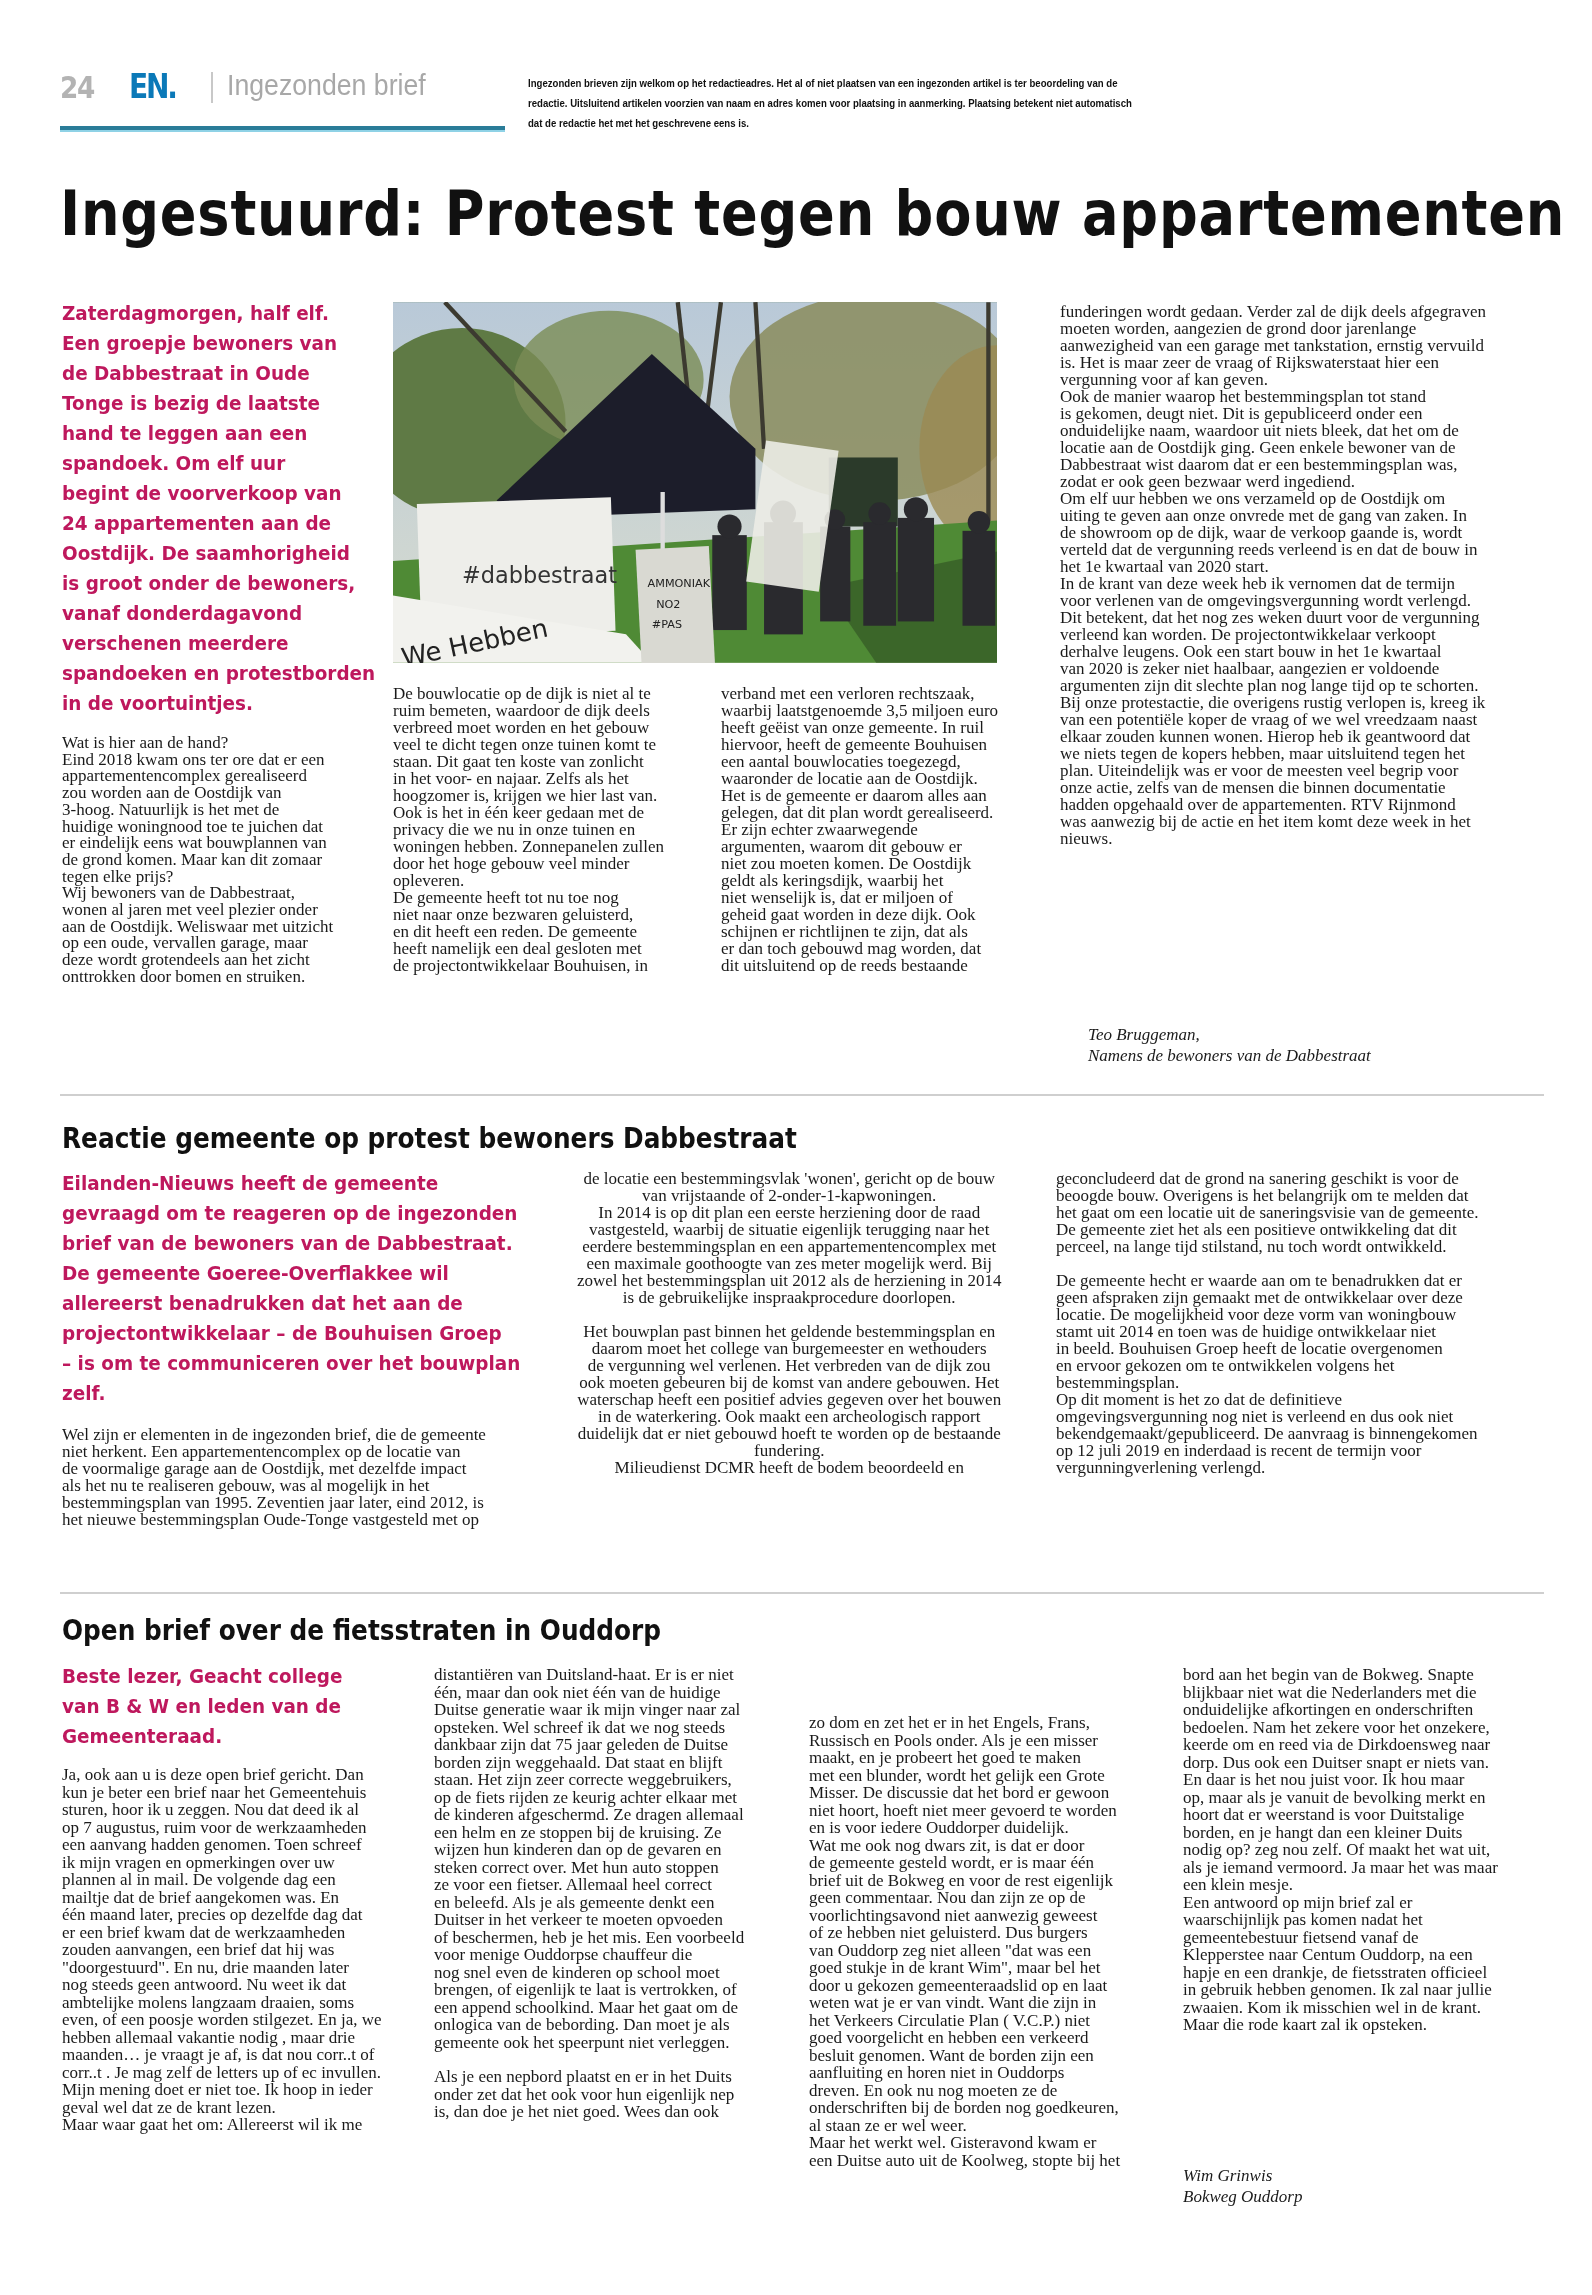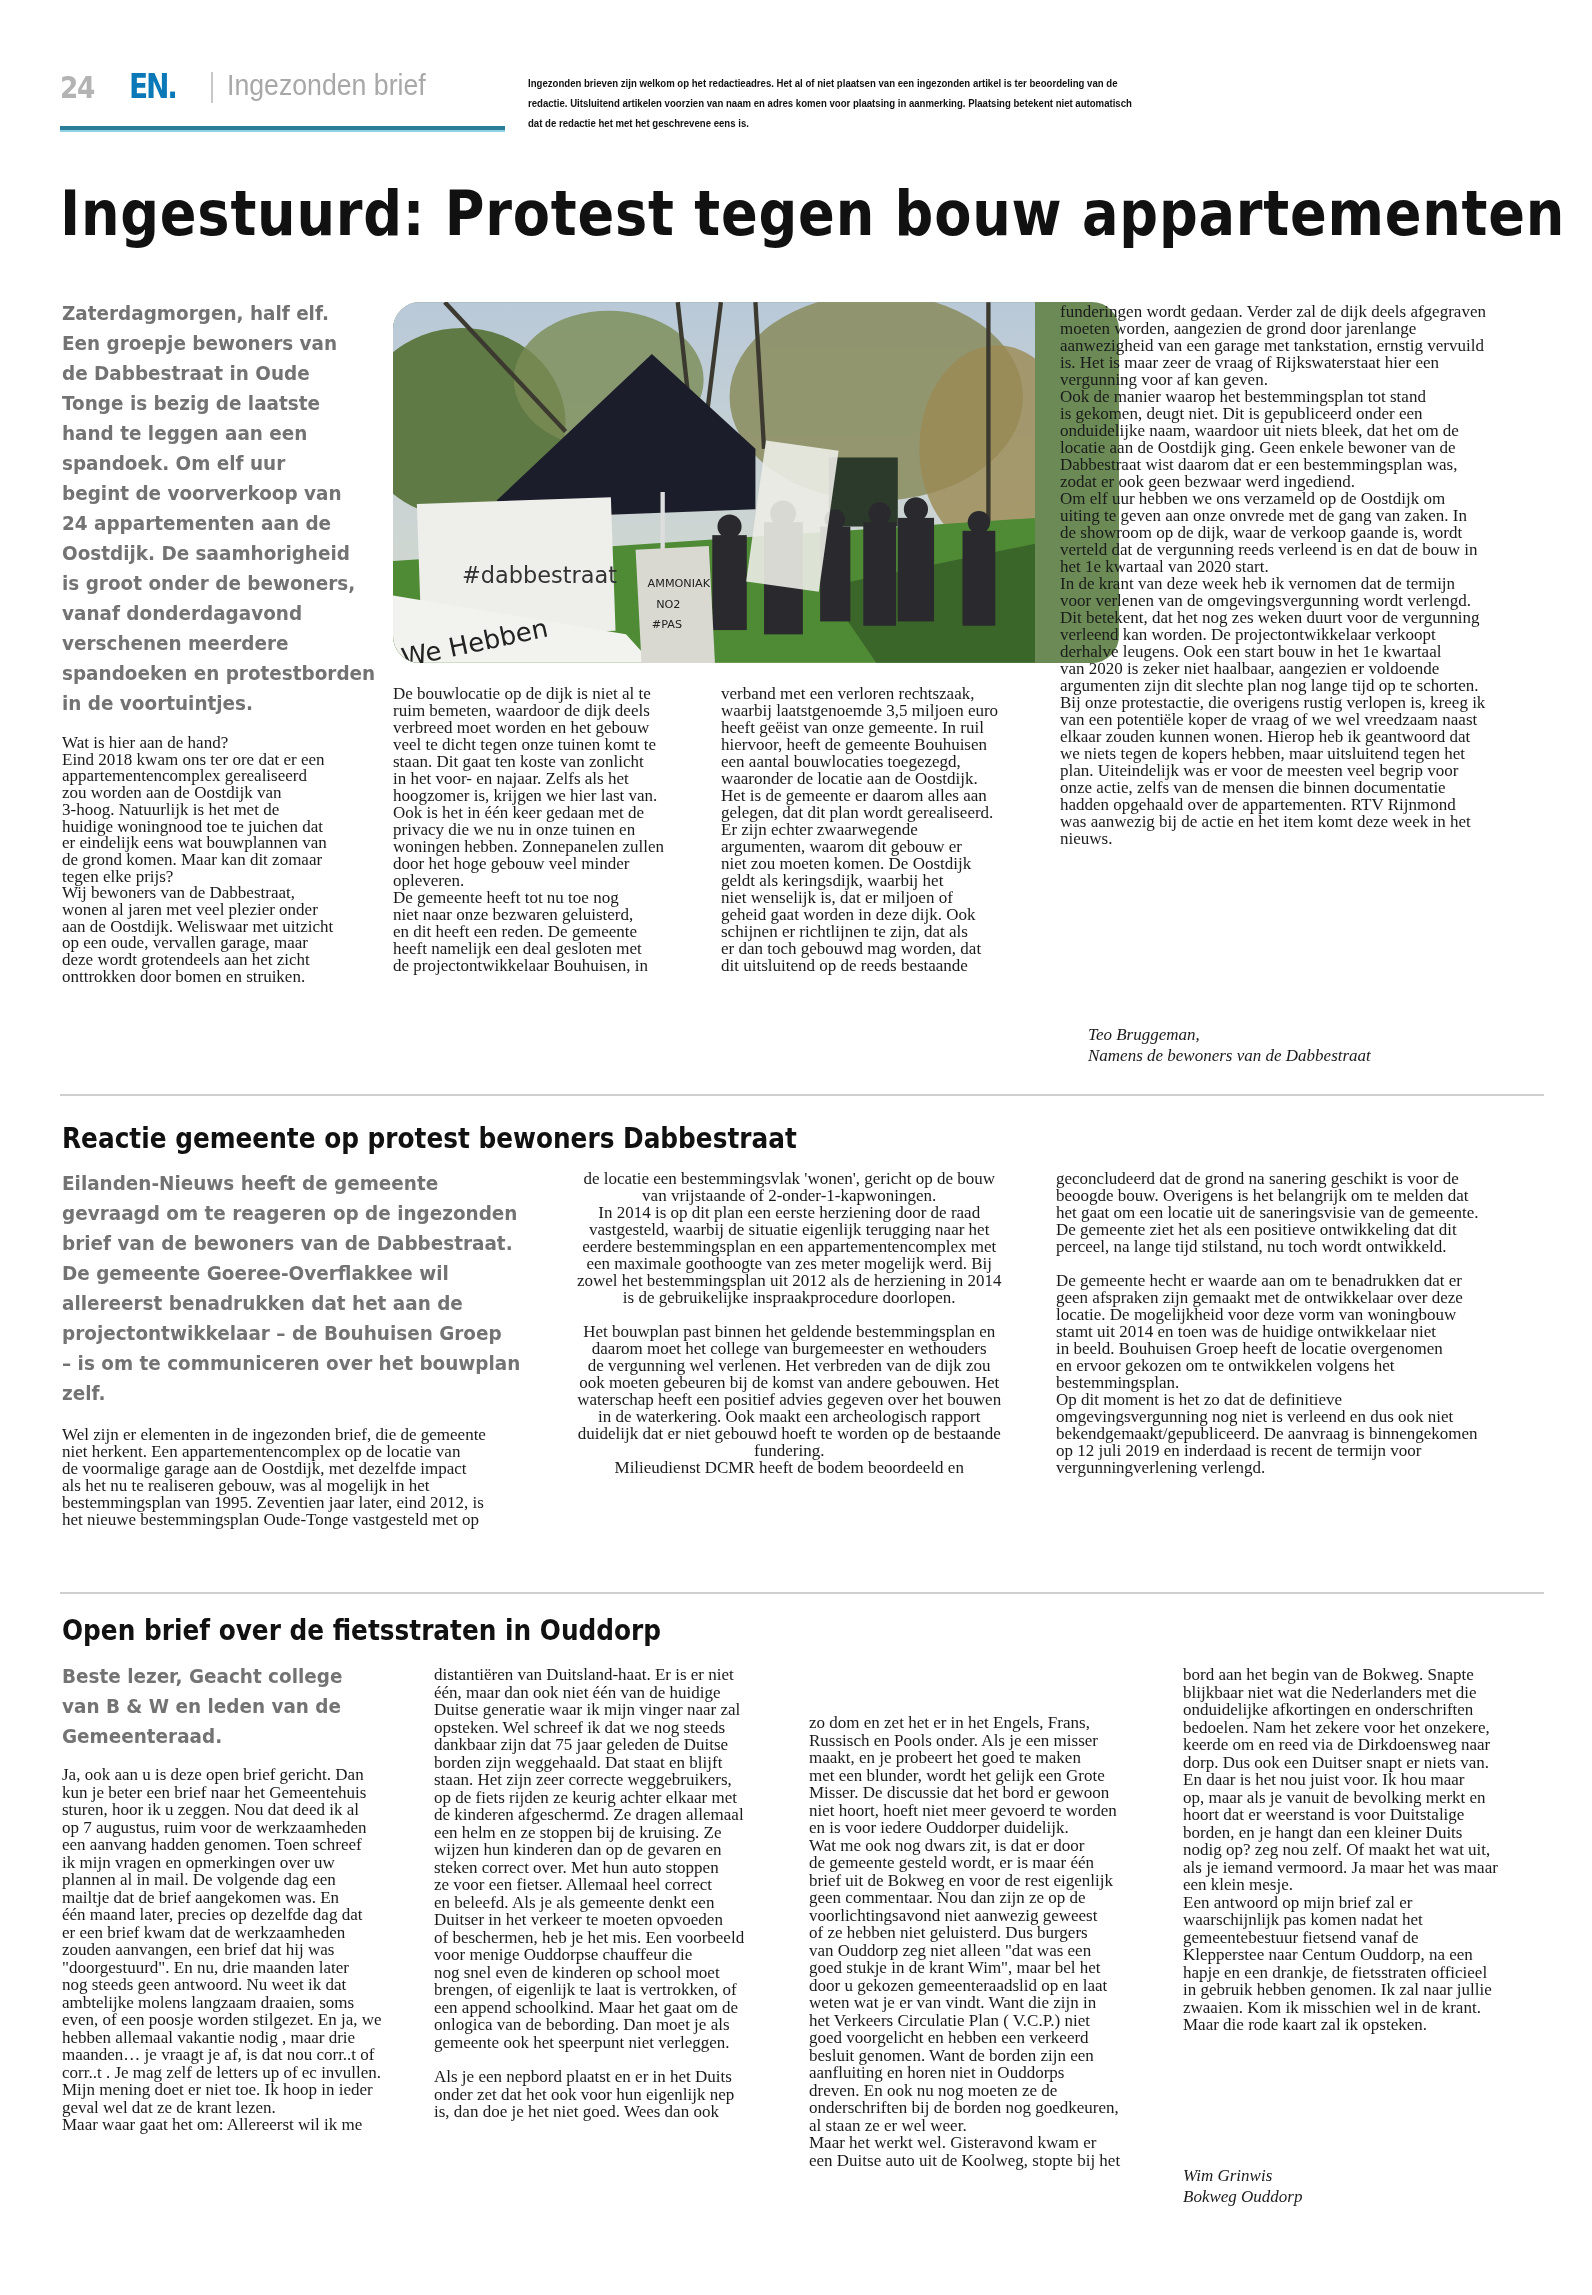--- a/index.html
+++ b/index.html
@@ -16,28 +16,28 @@
   #disclaimer { left:528px; top:74px; width:1018px; font-size:10px; font-weight:bold; line-height:20px; font-family:"Liberation Sans", sans-serif; }
   #disclaimer div { white-space:nowrap; transform:scaleX(0.96); transform-origin:left; }
 
   
   #main-title { left:60px; top:177px; font-size:63px; font-weight:bold; font-family:"DejaVu Sans", sans-serif; white-space:nowrap; transform:scaleX(0.86); transform-origin:left; letter-spacing:0.9px; }
 
   
   .col { position:absolute; font-family:"Liberation Serif", serif; font-size:17px; line-height:17px; color:#1a1a1a; }
   .col .ln { white-space:nowrap; }
   .col .gap { height:17px; }
-  .lead { position:absolute; font-family:"DejaVu Sans", sans-serif; font-weight:bold; font-size:20px; line-height:30px; color:#737373; }
+  .lead { position:absolute; font-family:"DejaVu Sans", sans-serif; font-weight:bold; font-size:20px; line-height:30px; color:#be185d; }
   .lead .ln { white-space:nowrap; transform:scaleX(0.92); transform-origin:left; }
   .sig { font-style:italic; }
 
   
   #a1-lead { left:62px; top:298px; }
   #a1-c1 { left:62px; top:735px; line-height:16.7px; }
-  #a1-photo { left:393px; top:302px; width:726px; height:361px; overflow:hidden; background:#6b8a55;border-radius:27px; }
+  #a1-photo { left:393px; top:302px; width:604px; height:361px; overflow:hidden; background:#6b8a55; }
   #a1-c2 { left:393px; top:685px; line-height:17px; }
   #a1-c3 { left:721px; top:685px; line-height:17px; }
   #a1-c4 { left:1060px; top:303px; line-height:17px; }
   #a1-sig { left:1088px; top:1024px; line-height:21px; }
 
   .hrule { position:absolute; left:60px; width:1484px; height:1.7px; background:#cfcfcf; }
   #rule1 { top:1094px; }
   #rule2 { top:1592px; }
 
   .section-title { position:absolute; font-family:"DejaVu Sans", sans-serif; font-weight:bold; font-size:28.5px; white-space:nowrap; transform:scaleX(0.87); transform-origin:left; }

